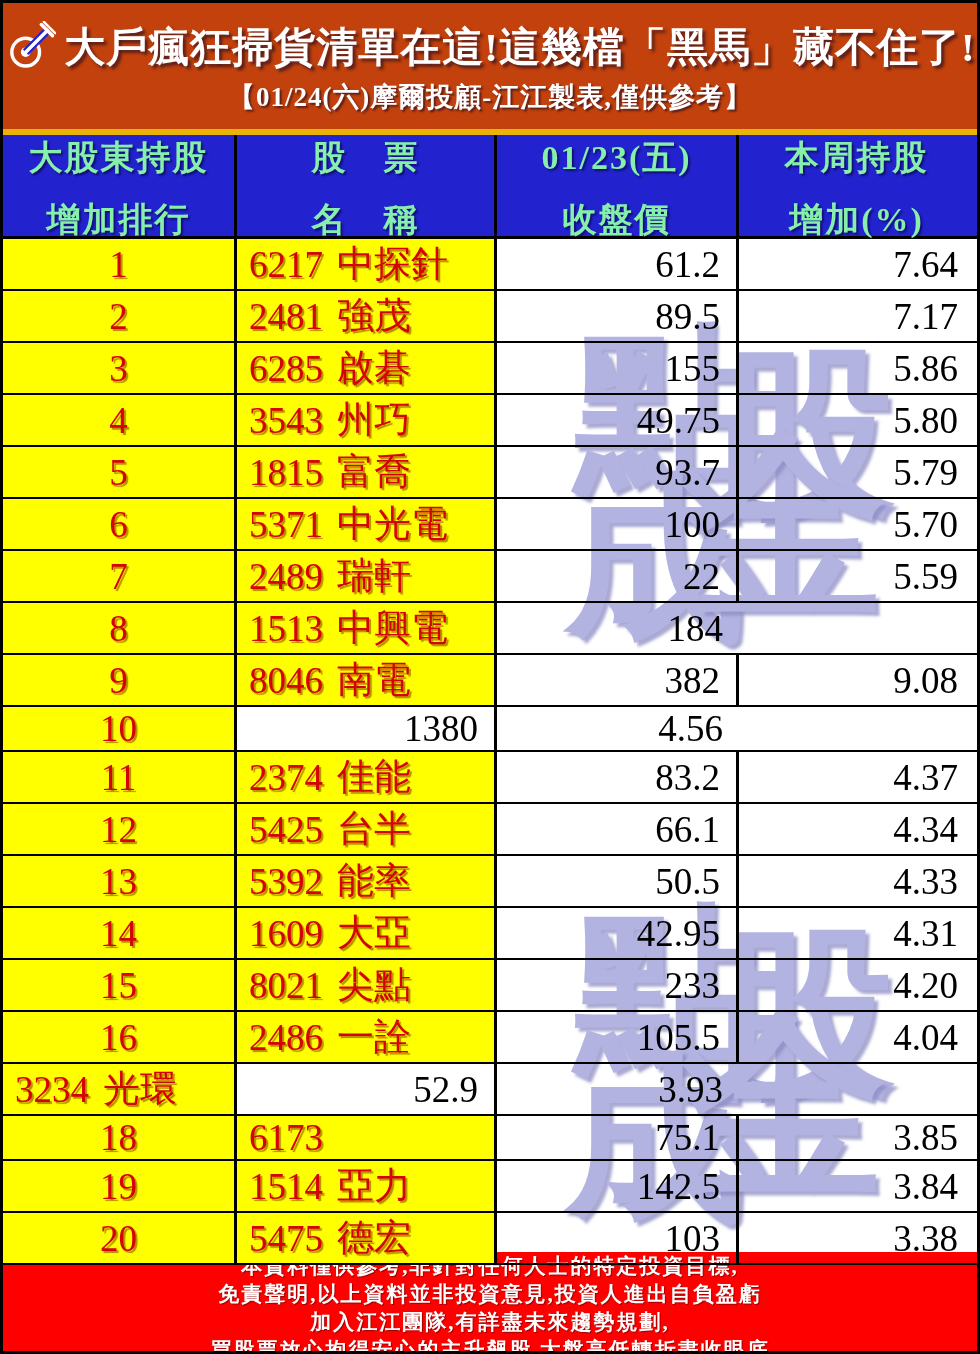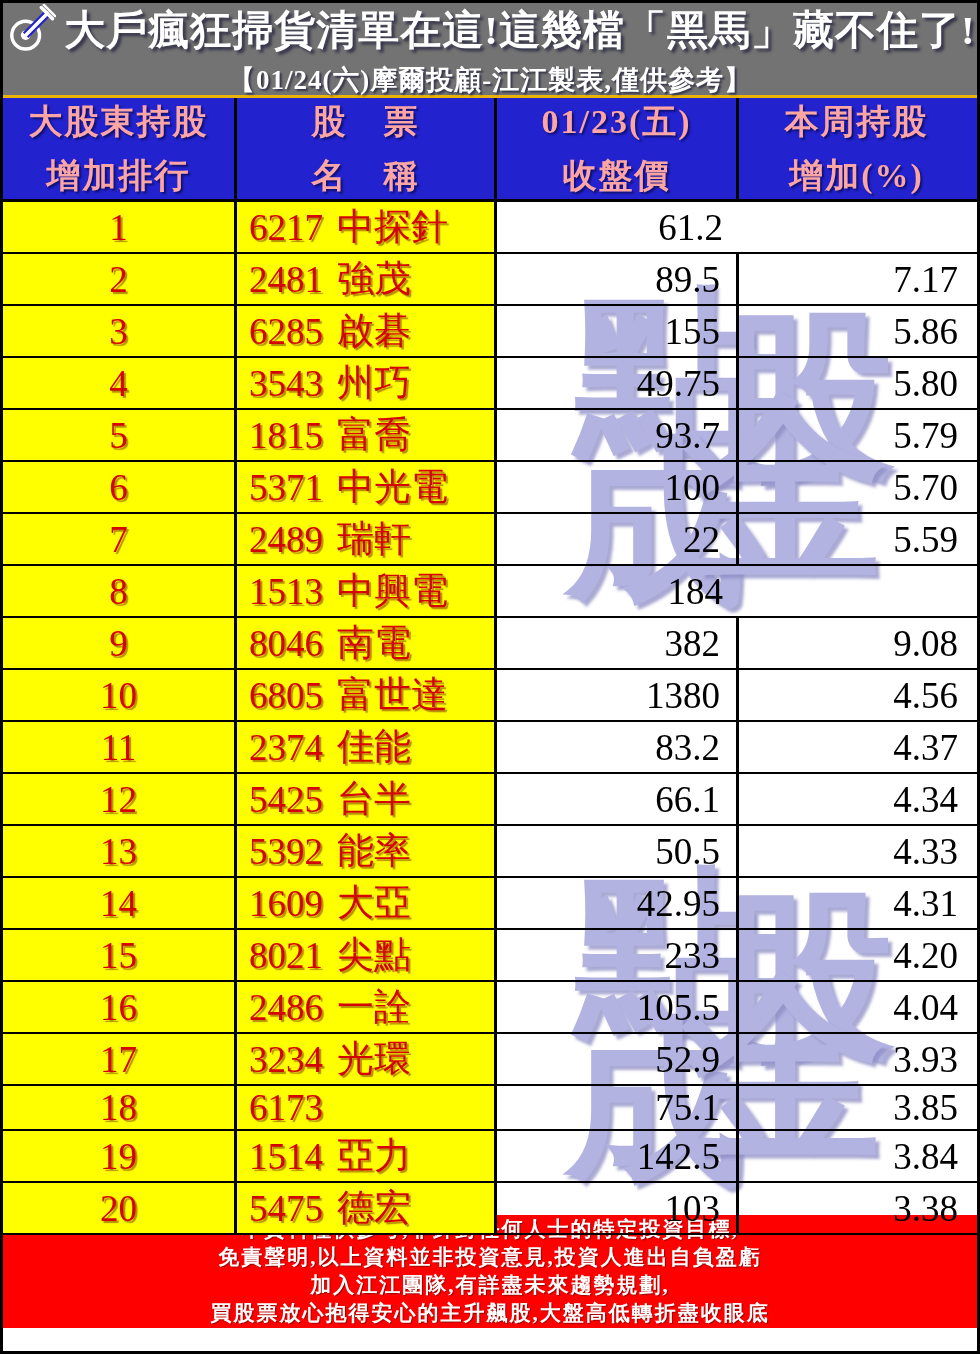--- a/index.html
+++ b/index.html
@@ -7,23 +7,23 @@
     position:relative;
     width:980px;height:1354px;
     box-sizing:border-box;
     border:3px solid #000;
     background:#fff;
     font-family:"Liberation Serif","DejaVu Serif",serif;
     overflow:hidden;
   }
   
   .banner{
-    height:95px;
-    background:#737373;
-    border-bottom:3px solid #eab308;
+    height:132px;
+    background:#c2410c;
+    border-bottom:6px solid #eab308;
     box-sizing:border-box;
     display:flex;flex-direction:column;align-items:center;justify-content:center;
     color:#fff;
   }
   .title-row{display:flex;align-items:center;gap:8px;margin-top:2px;}
   .dart{flex:0 0 auto;}
   .title{
     font-size:41px;font-weight:700;letter-spacing:1px;
     text-shadow:3px 3px 3px rgba(0,0,40,.55);
     white-space:nowrap;
@@ -37,22 +37,22 @@
   .thead{
     height:104px;
     background:#2222cf;
     border-bottom:3px solid #000;
     box-sizing:border-box;
     display:grid;grid-template-columns:234px 260px 242px 235px;
   }
   .th{
     box-sizing:border-box;
     display:flex;flex-direction:column;align-items:center;justify-content:center;
-    gap:8px;
-    color:#fca5a5;font-size:34px;font-weight:700;letter-spacing:2px;
+    gap:16px;
+    color:#86efac;font-size:34px;font-weight:700;letter-spacing:2px;
     text-shadow:2px 2px 2px rgba(0,0,40,.55);
     border-right:3px solid #000;
   }
   .th:last-child{border-right:none;}
   
   .tbody{
     position:relative;
     height:1013px;
     display:grid;grid-template-rows:repeat(20,1fr);
     background:#fff;
@@ -163,20 +163,23 @@
     <div class="td c1">
       <span class="red">1</span>
     </div>
     <div class="td c2">
       <span class="red code">6217</span>
       <span class="red">中探針</span>
     </div>
     <div class="td c3">
       <span>61.2</span>
     </div>
+    <div class="td c4">
+      <span>7.64</span>
+    </div>
   </div>
 
   <div class="trow">
     <div class="td c1">
       <span class="red">2</span>
     </div>
     <div class="td c2">
       <span class="red code">2481</span>
       <span class="red">強茂</span>
     </div>
@@ -294,24 +297,20 @@
     </div>
     <div class="td c4">
       <span>9.08</span>
     </div>
   </div>
 
   <div class="trow">
     <div class="td c1">
       <span class="red">10</span>
     </div>
-    <div class="td c2">
-      <span class="red code">6805</span>
-      <span class="red">富世達</span>
-    </div>
     <div class="td c3">
       <span>1380</span>
     </div>
     <div class="td c4">
       <span>4.56</span>
     </div>
   </div>
 
   <div class="trow">
     <div class="td c1">
@@ -403,23 +402,20 @@
     </div>
     <div class="td c3">
       <span>105.5</span>
     </div>
     <div class="td c4">
       <span>4.04</span>
     </div>
   </div>
 
   <div class="trow">
-    <div class="td c1">
-      <span class="red">17</span>
-    </div>
     <div class="td c2">
       <span class="red code">3234</span>
       <span class="red">光環</span>
     </div>
     <div class="td c3">
       <span>52.9</span>
     </div>
     <div class="td c4">
       <span>3.93</span>
     </div>

